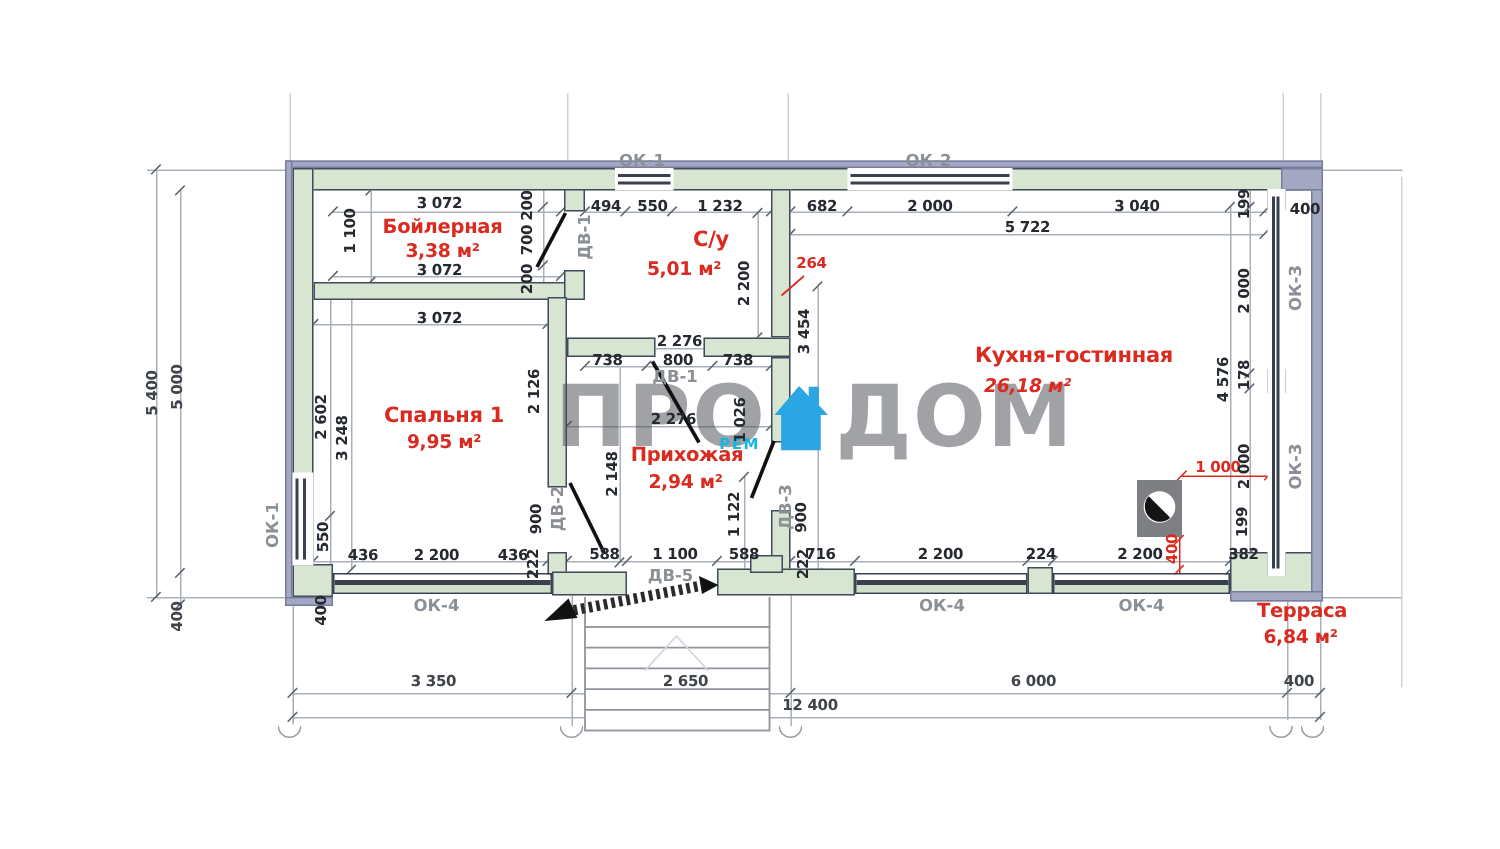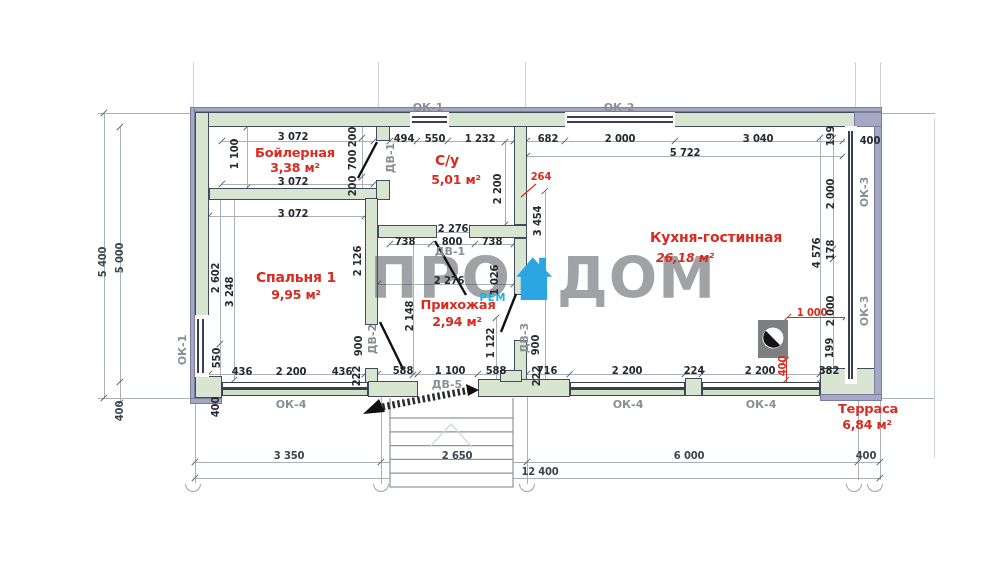--- a/index.html
+++ b/index.html
@@ -245,21 +245,21 @@
       <div class="lbl tag" style="left: 291px; top: 404px;">ОК-4</div>
       <div class="lbl tag" style="left: 628px; top: 404px;">ОК-4</div>
       <div class="lbl tag" style="left: 761px; top: 404px;">ОК-4</div>
       <div class="lbl tagv" style="left: 390px; top: 158px;">ДВ-1</div>
       <div class="lbl tag" style="left: 450px; top: 251px;">ДВ-1</div>
       <div class="lbl tagv" style="left: 372px; top: 339px;">ДВ-2</div>
       <div class="lbl tagv" style="left: 524px; top: 338px;">ДВ-3</div>
       <div class="lbl tag" style="left: 447px; top: 384px;">ДВ-5</div>
       <div class="lbl red" style="left: 295px; top: 152px; font-size: 13px;">Бойлерная</div>
       <div class="lbl red" style="left: 295px; top: 167px; font-size: 12.5px;">3,38 м²</div>
-      <div class="lbl red" style="left: 447px; top: 160px; font-size: 14px;">С/у</div>
+      <div class="lbl red" style="left: 474px; top: 160px; font-size: 14px;">С/у</div>
       <div class="lbl red" style="left: 456px; top: 179px; font-size: 12.5px;">5,01 м²</div>
       <div class="lbl red" style="left: 296px; top: 277px; font-size: 14px;">Спальня 1</div>
       <div class="lbl red" style="left: 296px; top: 294px; font-size: 12.5px;">9,95 м²</div>
       <div class="lbl red" style="left: 458px; top: 304px; font-size: 13px; text-align: center;">Прихожая</div>
       <div class="lbl red" style="left: 457px; top: 321px; font-size: 12.5px;">2,94 м²</div>
       <div class="lbl red" style="left: 685px; top: 237px; font-size: 14px; margin-left: 31px;">Кухня-гостинная</div>
       <div class="lbl red" style="left: 685px; top: 257px; font-size: 12.5px; font-style: italic;">26,18 м²</div>
       <div class="lbl red" style="left: 868px; top: 408px; font-size: 13px;">Терраса</div>
       <div class="lbl red" style="left: 867px; top: 424px; font-size: 12.5px;">6,84 м²</div>
       <div class="lbl red" style="left: 541px; top: 176px;">264</div>

